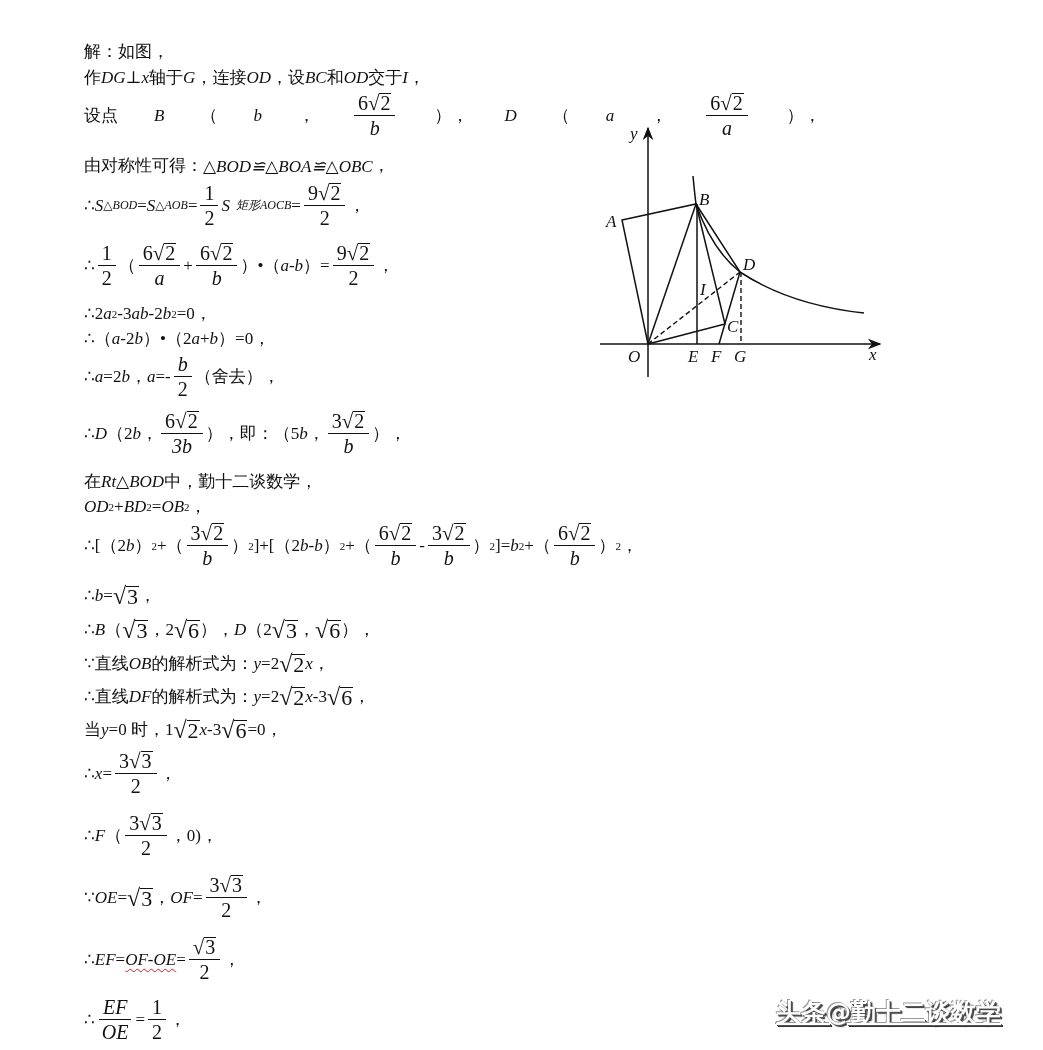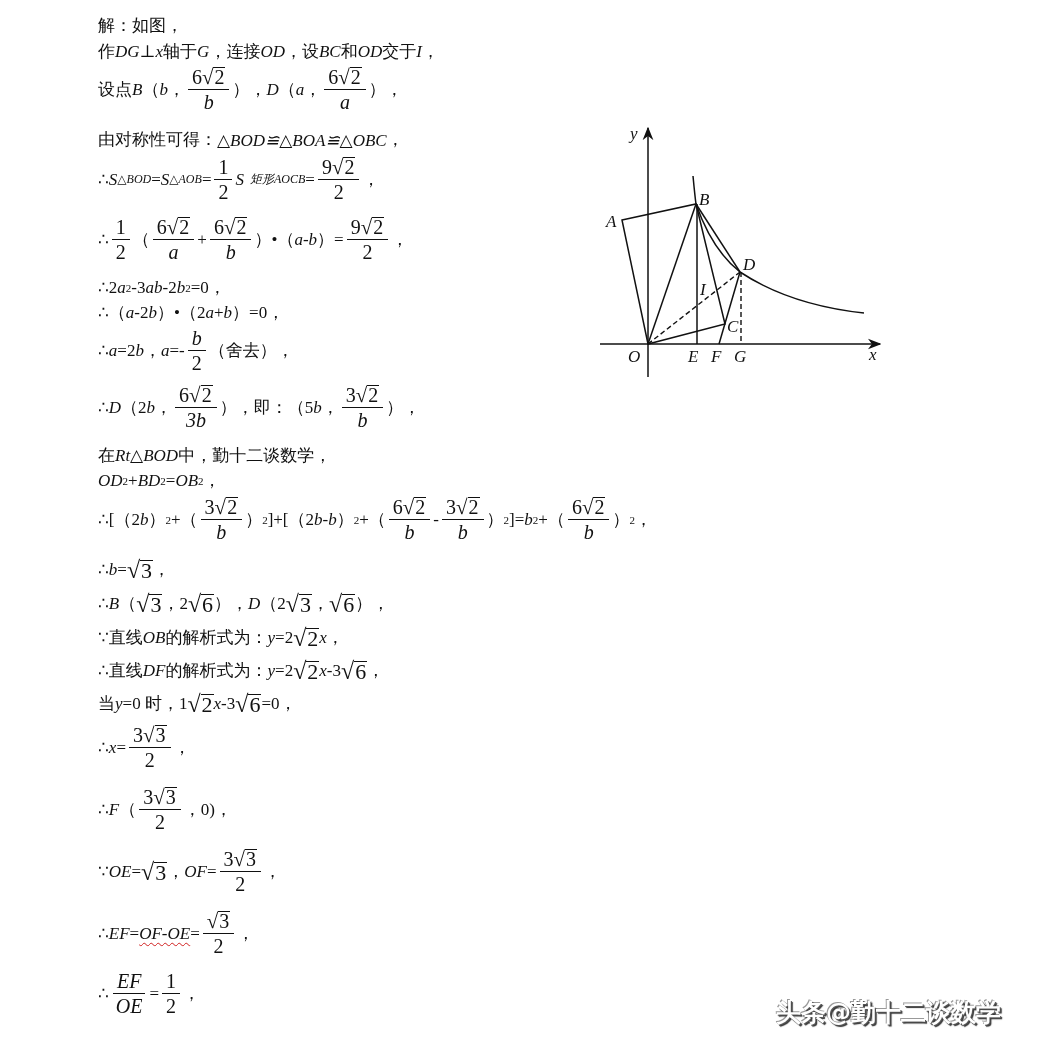--- a/index.html
+++ b/index.html
@@ -2,40 +2,41 @@
 <html><head>
 <meta charset="utf-8">
 <style>
   html, body { margin: 0; padding: 0; background: #ffffff; }
   body {
     width: 1043px; height: 1050px; position: relative; overflow: hidden;
     font-family: "Liberation Serif", "DejaVu Serif", serif;
     color: #111;
     font-size: 17px;
   }
-  .line { position: absolute; left: 98px; white-space: nowrap; display: flex; align-items: center; }
+  .line { position: absolute; left: 84px; white-space: nowrap; display: flex; align-items: center; margin-top: 26px; }
   .i { font-style: italic; }
   .frac { display: inline-flex; flex-direction: column; align-items: center; vertical-align: middle; margin: 0 3px; }
   .frac .num { padding: 0 4px 1px; border-bottom: 1.3px solid #111; font-size: 20px; line-height: 22px; }
   .frac .den { padding: 1px 4px 0; font-size: 20px; line-height: 22px; }
   .sqrt { display: inline-flex; align-items: flex-end; }
   .sqrt .rad { font-size: 21px; line-height: 20px; }
   .sqrt .arg { border-top: 1.3px solid #111; line-height: 19px; padding: 0 1px; font-size: 20px; }
   .sqrtb .rad { font-size: 24px; }
   .sqrtb .arg { font-size: 22px; }
   sup { font-size: 11px; vertical-align: 7px; }
   .sub { font-size: 12px; font-style: italic; vertical-align: -3px; }
   .wavy { text-decoration: underline wavy #d02020; text-decoration-thickness: 1px; text-underline-offset: 3px; }
   #diagram { position: absolute; left: 0; top: 0; }
   .watermark {
     position: absolute; left: 776px; top: 996px;
     font-family: "DejaVu Sans", sans-serif; font-size: 25px; font-weight: bold;
     color: #ffffff;
     text-shadow: 1px 1px 0 #555, 2px 2px 1px #333, -1px -1px 0 #999;
     letter-spacing: 0px;
+    text-decoration: underline;
   }
 </style>
 </head>
 <body>
 
 <div class="line" style="top:14px;">
   <span>解：如图，</span>
 </div>
 
 <div class="line" style="top:40px;">
@@ -49,21 +50,21 @@
   <span class="i">OD</span>
   <span>，设 </span>
   <span class="i">BC</span>
   <span> 和 </span>
   <span class="i">OD</span>
   <span> 交于 </span>
   <span class="i">I</span>
   <span>，</span>
 </div>
 
-<div class="line" style="top:66px;">
+<div class="line" style="top:66px;gap:36px;">
   <span>设点 </span>
   <span class="i">B</span>
   <span>（</span>
   <span class="i">b</span>
   <span>，</span>
   <span class="frac">
     <span class="num"><span>6</span><span class="sqrt">
           <span class="rad">√</span>
           <span class="arg">2</span>
         </span></span>

